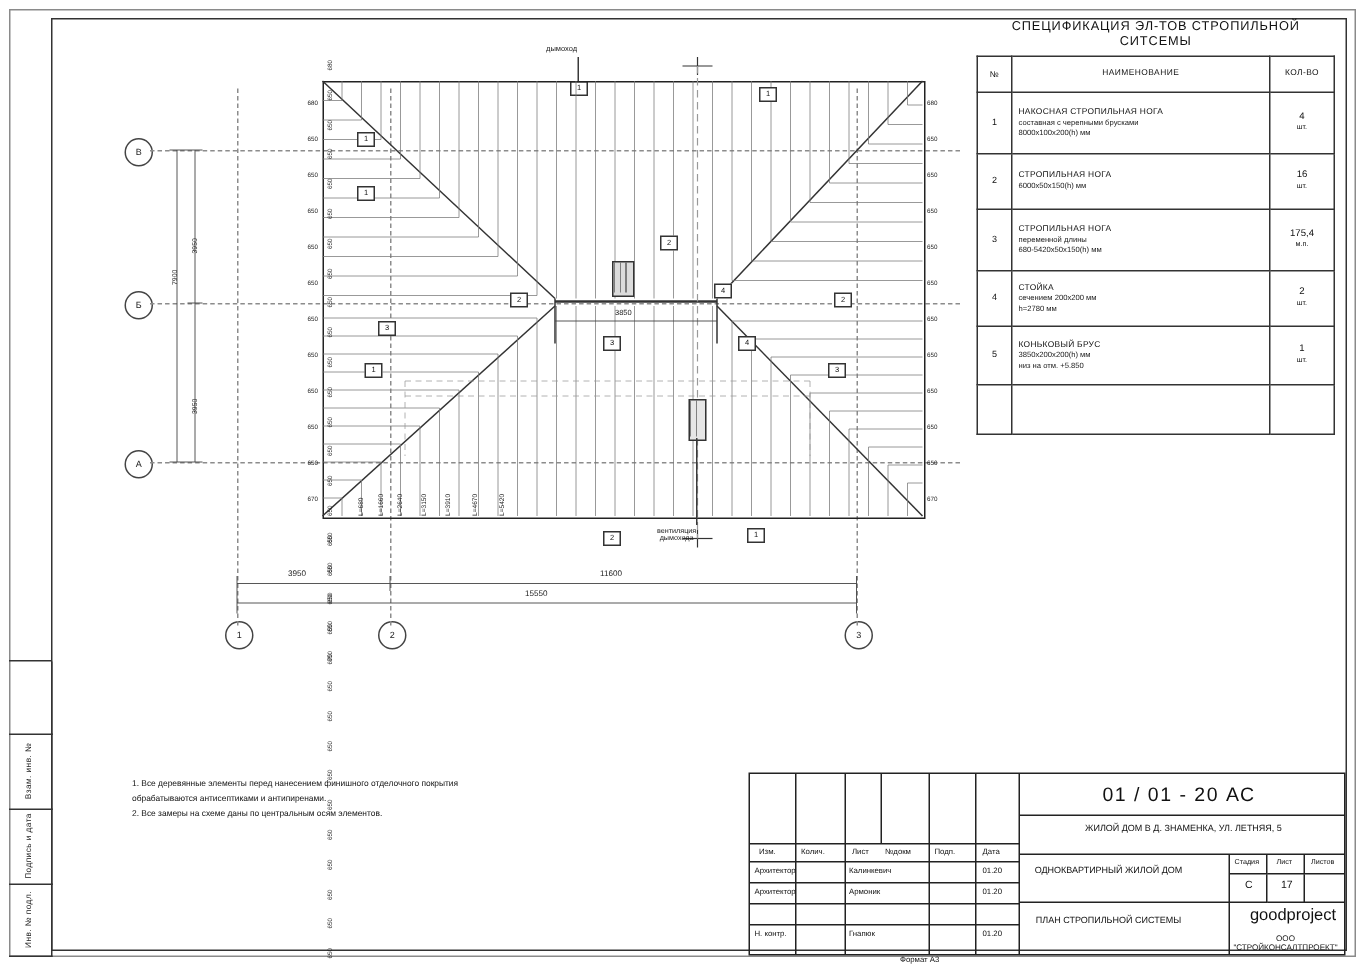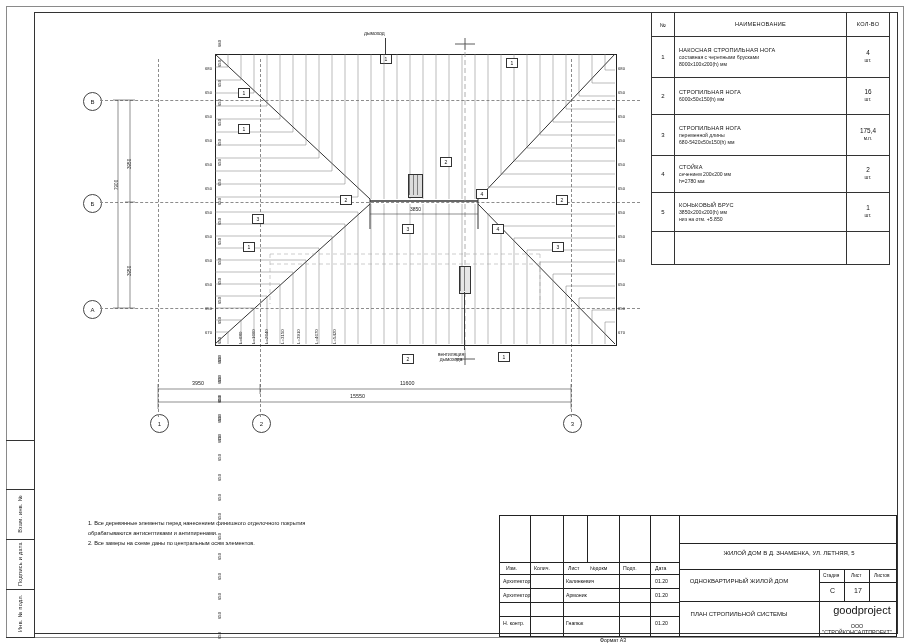--- a/index.html
+++ b/index.html
@@ -78,20 +78,21 @@
         </div>
     </div>
     <div class="left-cell lc4">
       <div class="lc-inner">
           <span>Инв. № подл.</span>
         </div>
     </div>
   </div>
 
   <div class="spec">
+    <div class="spec-title">СПЕЦИФИКАЦИЯ  ЭЛ-ТОВ  СТРОПИЛЬНОЙ  СИТСЕМЫ</div>
     <table class="spec-table">
       <tbody>
           <tr class="hdr">
         <td class="c-num">№</td>
         <td class="c-name" style="text-align:center">НАИМЕНОВАНИЕ</td>
         <td class="c-qty">КОЛ-ВО</td>
       </tr>
       <tr>
         <td class="c-num">1</td>
         <td class="c-name" style="height:34px">
@@ -487,20 +488,21 @@
     <div class="txt" style="left:155px;top:62px">01.20</div>
 
     <div class="txt" style="left:3px;top:76px">Архитектор</div>
     <div class="txt" style="left:66px;top:76px">Армоник</div>
     <div class="txt" style="left:155px;top:76px">01.20</div>
 
     <div class="txt" style="left:3px;top:104px">Н. контр.</div>
     <div class="txt" style="left:66px;top:104px">Гнапюк</div>
     <div class="txt" style="left:155px;top:104px">01.20</div>
 
+    <div class="tb-code">01 / 01 - 20   АС</div>
     <div class="tb-addr">ЖИЛОЙ  ДОМ  В  Д. ЗНАМЕНКА,  УЛ. ЛЕТНЯЯ, 5</div>
     <div class="tb-obj">ОДНОКВАРТИРНЫЙ  ЖИЛОЙ  ДОМ</div>
     <div class="tb-plan">ПЛАН  СТРОПИЛЬНОЙ  СИСТЕМЫ</div>
     <div class="tb-brand">goodproject</div>
     <div class="tb-brand2">ООО "СТРОЙКОНСАЛТПРОЕКТ"</div>
 
     <div class="txt" style="left:323px;top:57px;font-size:4.8px">Стадия</div>
     <div class="txt" style="left:351px;top:57px;font-size:4.8px">Лист</div>
     <div class="txt" style="left:374px;top:57px;font-size:4.8px">Листов</div>
     <div class="txt" style="left:330px;top:71px;font-size:7px">С</div>

